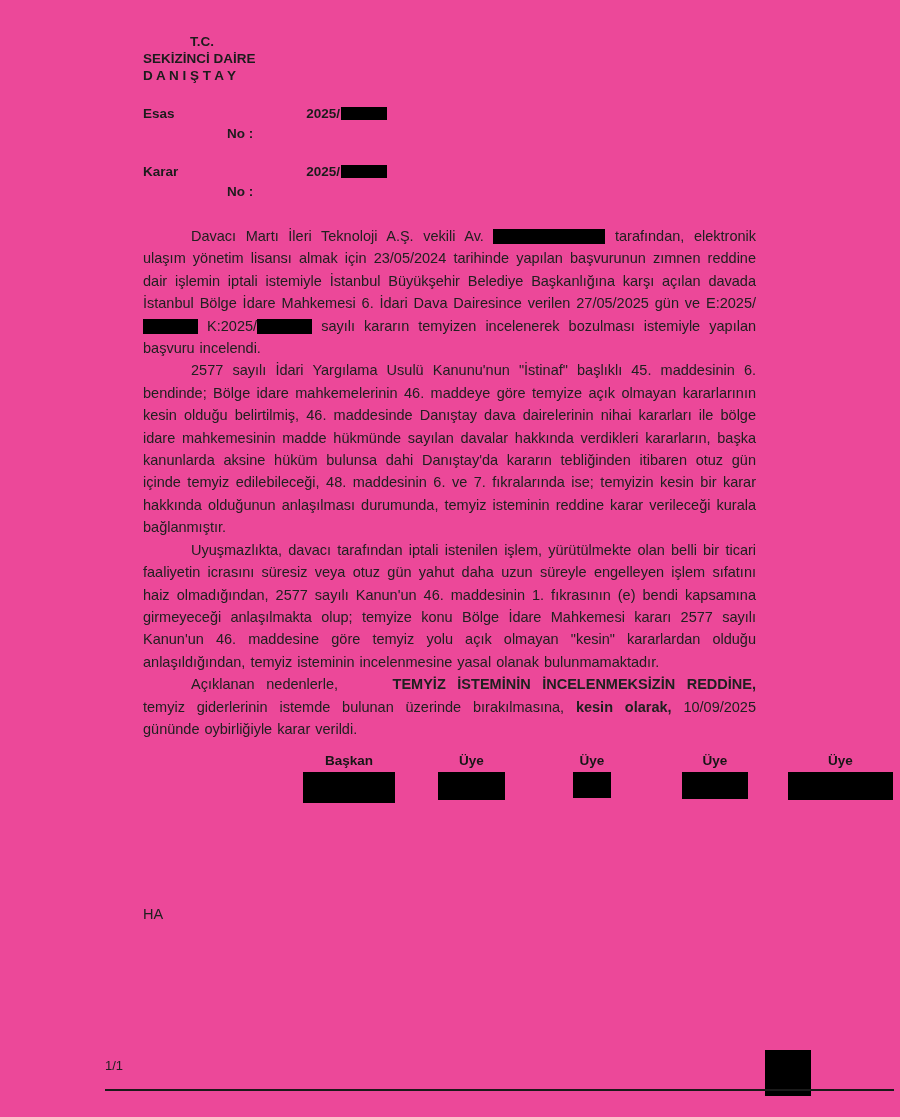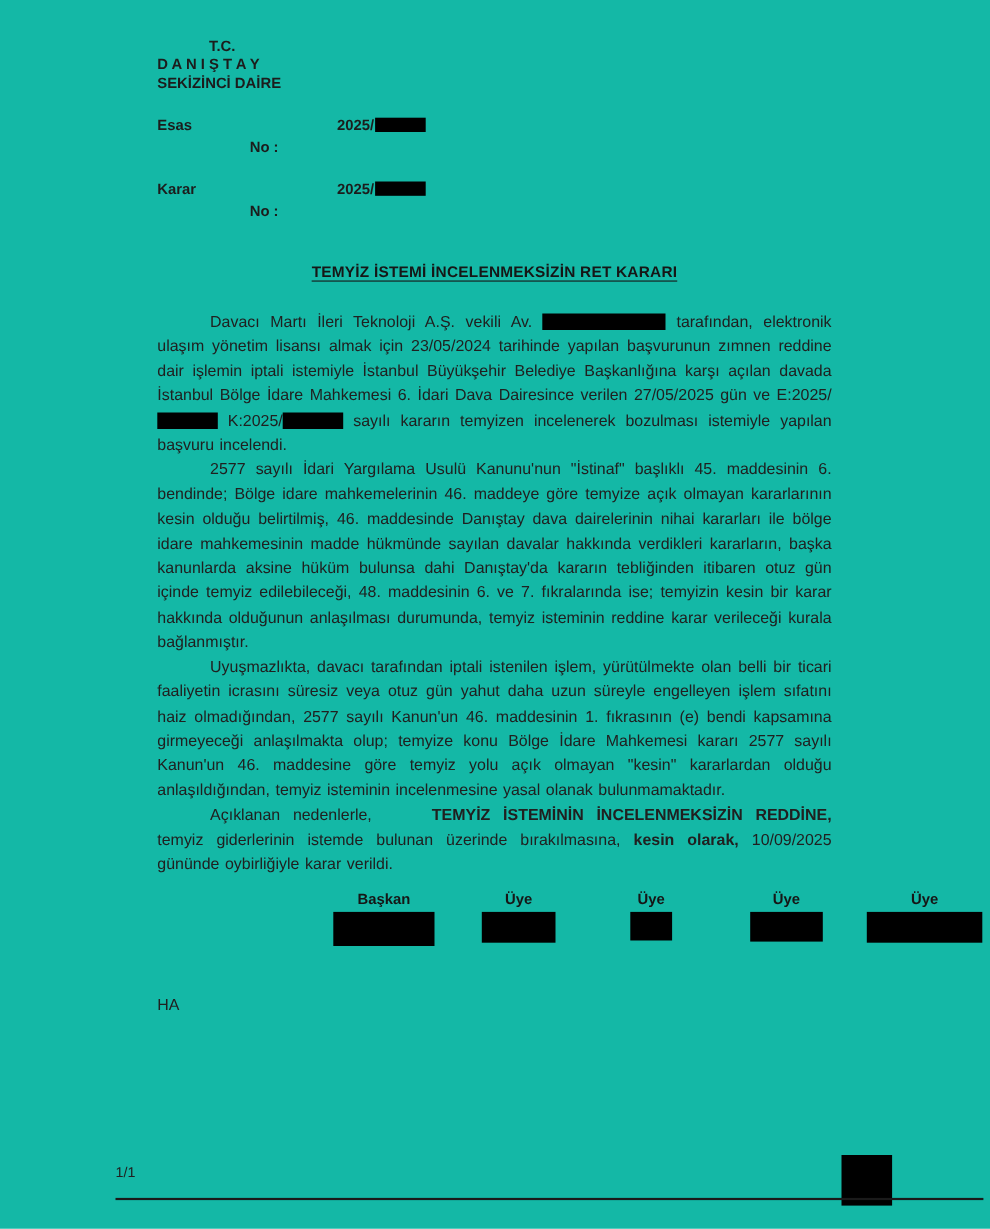--- a/index.html
+++ b/index.html
@@ -4,21 +4,21 @@
 <style>
   * { margin: 0; padding: 0; box-sizing: border-box; }
   html, body { background: #ffffff; }
   body {
     width: 900px; height: 1117px;
     font-family: "Liberation Sans", "DejaVu Sans", sans-serif;
     color: #1c1c1c;
     position: relative;
     overflow: hidden;
   }
-  .page { position: relative; width: 900px; height: 1117px; background: #14b8a6; }
+  .page { position: relative; width: 900px; height: 1117px; background: #ec4899; }
 
   
   .header { padding-top: 33px; margin-left: 143px; font-weight: bold; font-size: 13.5px; line-height: 17px; }
   .hdr-tc { margin-left: 47px; }
   .case-row { display: flex; align-items: center; }
   .case-label { width: 84px; }
   .case-no { margin-right: 5px; margin-top: 41px; }
   .case-val { margin-right: 1px; margin-left: 48px; }
   .redact { display: inline-block; background: #000; }
   .case-box { width: 46px; height: 13px; vertical-align: -2px; }
@@ -68,39 +68,36 @@
   }
   .footer-bar { width: 258px; height: 13px; background: #000; margin: 0 3px 0 3px; }
 </style>
 </head>
 <body>
 
 <div class="page">
 
   <div class="header">
     <div class="hdr-tc">T.C.</div>
+    <div>SEKİZİNCİ DAİRE</div>
     <div>D A N I Ş T A Y</div>
-    <div>SEKİZİNCİ DAİRE</div>
     <div class="case-row">
       <span class="case-label">Esas</span>
       <span class="case-no">No :</span>
       <span class="case-val">2025/</span>
       <span class="redact case-box"></span>
     </div>
     <div class="case-row">
       <span class="case-label">Karar</span>
       <span class="case-no">No :</span>
       <span class="case-val">2025/</span>
       <span class="redact case-box"></span>
     </div>
   </div>
 
-  <div class="title-wrap">
-    <span class="doc-title">TEMYİZ İSTEMİ İNCELENMEKSİZİN RET KARARI</span>
-  </div>
 
   <div class="content">
     <p><span>Davacı Martı İleri Teknoloji A.Ş. vekili Av. </span><span class="redact" style="width: 112px; height: 15px;"></span><span> tarafından, elektronik ulaşım yönetim lisansı almak için 23/05/2024 tarihinde yapılan başvurunun zımnen reddine dair işlemin iptali istemiyle İstanbul Büyükşehir Belediye Başkanlığına karşı açılan davada İstanbul Bölge İdare Mahkemesi 6. İdari Dava Dairesince verilen 27/05/2025 gün ve E:2025/</span><span class="redact" style="width: 55px; height: 15px;"></span><span> K:2025/</span><span class="redact" style="width: 55px; height: 15px;"></span><span> sayılı kararın temyizen incelenerek bozulması istemiyle yapılan başvuru incelendi.</span></p>
     <p><span>2577 sayılı İdari Yargılama Usulü Kanunu'nun "İstinaf" başlıklı 45. maddesinin 6. bendinde; Bölge idare mahkemelerinin 46. maddeye göre temyize açık olmayan kararlarının kesin olduğu belirtilmiş, 46. maddesinde Danıştay dava dairelerinin nihai kararları ile bölge idare mahkemesinin madde hükmünde sayılan davalar hakkında verdikleri kararların, başka kanunlarda aksine hüküm bulunsa dahi Danıştay'da kararın tebliğinden itibaren otuz gün içinde temyiz edilebileceği, 48. maddesinin 6. ve 7. fıkralarında ise; temyizin kesin bir karar hakkında olduğunun anlaşılması durumunda, temyiz isteminin reddine karar verileceği kurala bağlanmıştır.</span></p>
     <p><span>Uyuşmazlıkta, davacı tarafından iptali istenilen işlem, yürütülmekte olan belli bir ticari faaliyetin icrasını süresiz veya otuz gün yahut daha uzun süreyle engelleyen işlem sıfatını haiz olmadığından, 2577 sayılı Kanun'un 46. maddesinin 1. fıkrasının (e) bendi kapsamına girmeyeceği anlaşılmakta olup; temyize konu Bölge İdare Mahkemesi kararı 2577 sayılı Kanun'un 46. maddesine göre temyiz yolu açık olmayan "kesin" kararlardan olduğu anlaşıldığından, temyiz isteminin incelenmesine yasal olanak bulunmamaktadır.</span></p>
     <p><span>Açıklanan nedenlerle, </span><span style="font-weight: bold; margin-left: 43px;">TEMYİZ İSTEMİNİN İNCELENMEKSİZİN REDDİNE,</span><span> temyiz giderlerinin istemde bulunan üzerinde bırakılmasına, </span><span style="font-weight: bold;">kesin olarak,</span><span> 10/09/2025 gününde oybirliğiyle karar verildi.</span></p>
 
     <div class="sig-row">
       <div class="sig-col sig-1">
         <span class="sig-label">Başkan</span>

